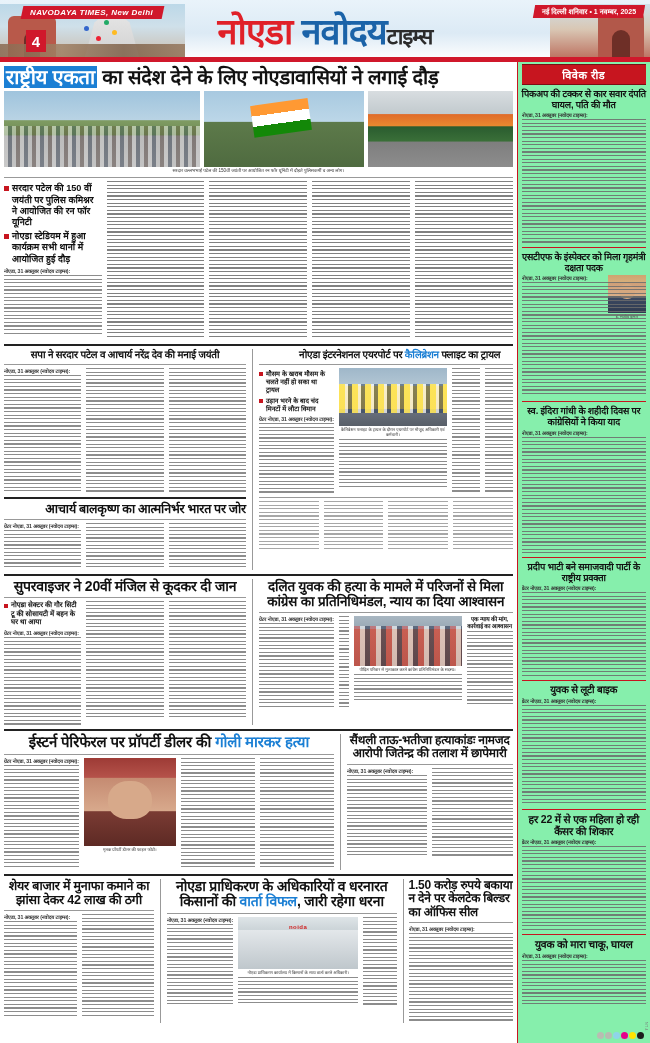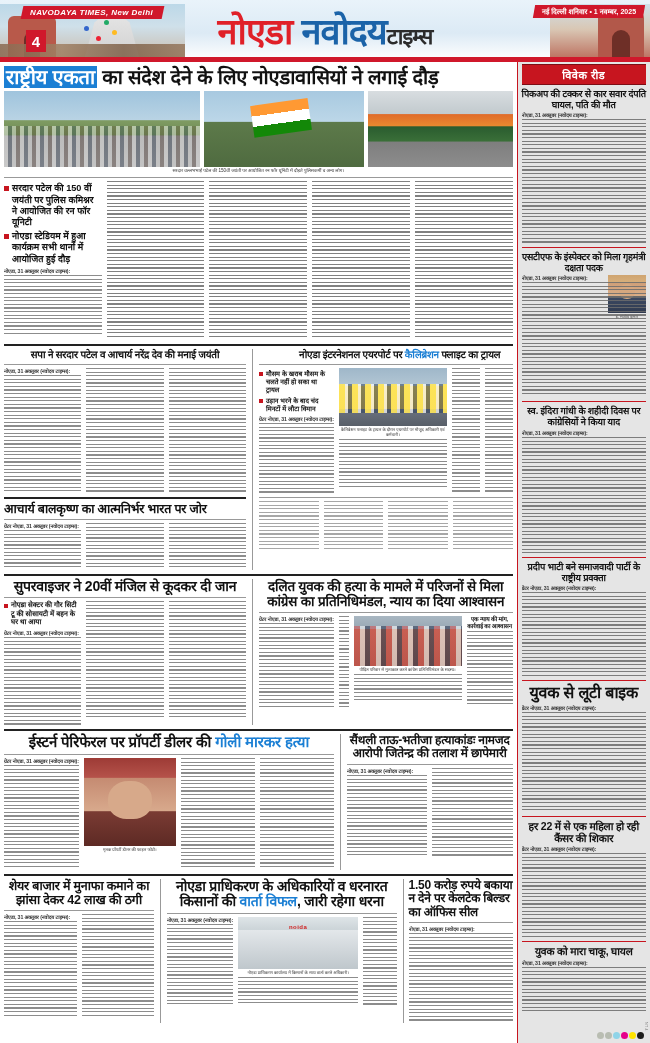--- a/index.html
+++ b/index.html
@@ -100,21 +100,21 @@
   
   .page {
     position:absolute; top:62px; left:0;
     width:650px; height:981px;
     display:flex;
   }
   .main-area { width:535px; padding:3px 4px 0 4px; position:relative; }
   .side-rail {
     width:138px; border-left:1.4px solid #c7151f;
     padding:0 4px; position:relative;
-    background:#e5e5e5;
+    background:#86efac;
   }
 
   
   .hl {
     font-weight:bold; color:#111; line-height:1.12;
     letter-spacing:-.2px;
   }
   .hl-xl { font-size:20px; }
   .hl-lg { font-size:10px; }
   .hl-md { font-size:12.5px; }
@@ -357,21 +357,21 @@
             <div class="txt" style="height:118px;"></div>
           </div>
           <div class="col">
             <div class="txt" style="height:126px;"></div>
           </div>
           <div class="col">
             <div class="txt" style="height:126px;"></div>
           </div>
         </div>
         <div class="rule-thick"></div>
-        <div class="hl hl-md" style="text-align:left;">आचार्य बालकृष्ण का आत्मनिर्भर भारत पर जोर</div>
+        <div class="hl hl-md" style="text-align:right;font-family:Liberation Serif, serif;">आचार्य बालकृष्ण का आत्मनिर्भर भारत पर जोर</div>
         <div class="rule-thin"></div>
         <div class="cols">
           <div class="col">
             <div class="dateline">ग्रेटर नोएडा, 31 अक्तूबर (नवोदय टाइम्स):</div>
             <div class="txt" style="height:40px;"></div>
           </div>
           <div class="col">
             <div class="txt" style="height:47px;"></div>
           </div>
           <div class="col">
@@ -598,21 +598,21 @@
     <div class="rail-sep"></div>
 
     <div class="rail-block">
       <div class="rail-hl">प्रदीप भाटी बने समाजवादी पार्टी के राष्ट्रीय प्रवक्ता</div>
       <div class="dateline">ग्रेटर नोएडा, 31 अक्तूबर (नवोदय टाइम्स):</div>
       <div class="txt dense" style="height:84px;"></div>
     </div>
     <div class="rail-sep"></div>
 
     <div class="rail-block">
-      <div class="rail-hl" style="font-size:16px;">युवक से लूटी बाइक</div>
+      <div class="rail-hl" style="font-size:10px;">युवक से लूटी बाइक</div>
       <div class="dateline">ग्रेटर नोएडा, 31 अक्तूबर (नवोदय टाइम्स):</div>
       <div class="txt dense" style="height:100px;"></div>
     </div>
     <div class="rail-sep"></div>
 
     <div class="rail-block">
       <div class="rail-hl" style="font-size:10.5px;">हर 22 में से एक महिला हो रही कैंसर की शिकार</div>
       <div class="dateline">ग्रेटर नोएडा, 31 अक्तूबर (नवोदय टाइम्स):</div>
       <div class="txt dense" style="height:84px;"></div>
     </div>

